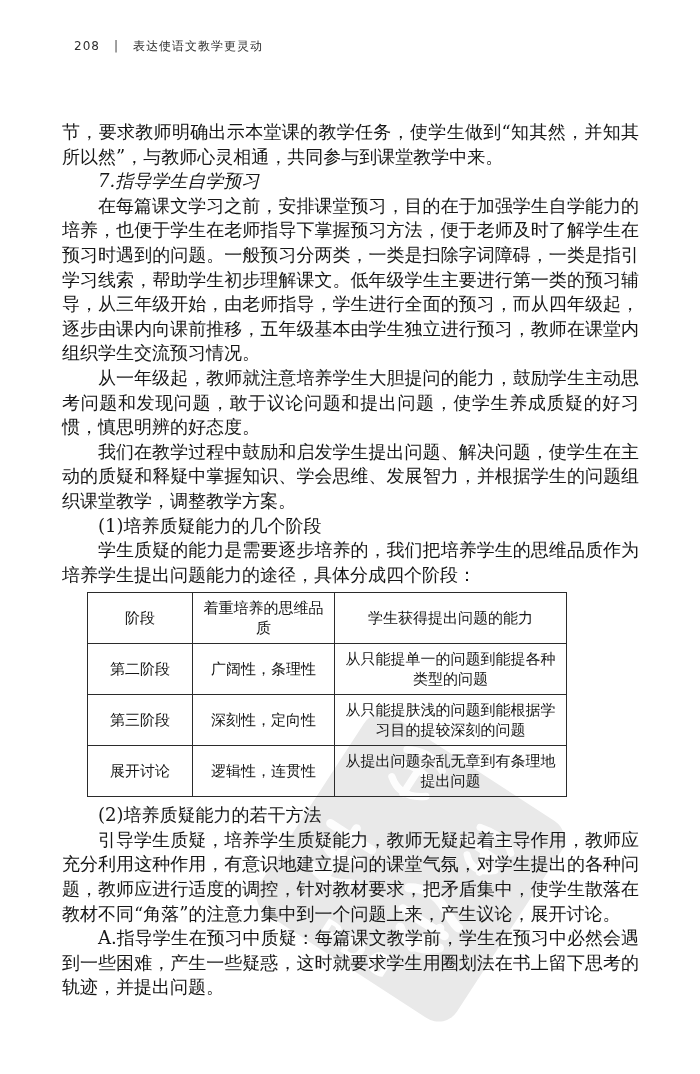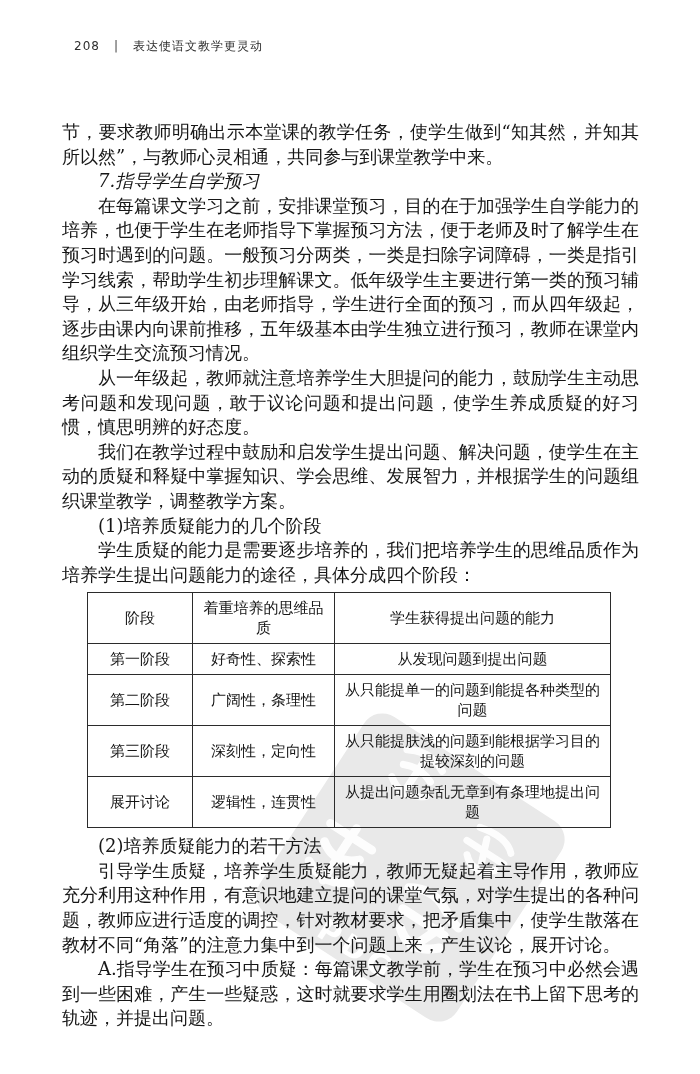--- a/index.html
+++ b/index.html
@@ -38,21 +38,21 @@
     line-height: 24.6px;
     text-align: justify;
     margin-top: 36px;
   }
   .p { text-align: justify; }
   .indent { text-indent: 2em; }
   .kai { font-style: italic; }
 
   
   table.stages {
-    width: 524px;
+    width: 480px;
     margin: 5px 0 6px 25px;
     border-collapse: collapse;
     background: transparent;
   }
   table.stages th, table.stages td {
     border: 1.5px solid #2b2b2b;
     font-size: 15px;
     line-height: 20px;
     font-weight: normal;
     text-align: center;
@@ -147,25 +147,20 @@
         </colgroup>
       <thead>
         <tr>
           <th>阶段</th>
           <th>着重培养的思维品质</th>
           <th>学生获得提出问题的能力</th>
         </tr>
       </thead>
       <tbody>
         <tr>
-          <td>第一阶段</td>
-          <td>好奇性、探索性</td>
-          <td>从发现问题到提出问题</td>
-        </tr>
-        <tr>
           <td>第二阶段</td>
           <td>广阔性，条理性</td>
           <td>从只能提单一的问题到能提各种类型的问题</td>
         </tr>
         <tr>
           <td>第三阶段</td>
           <td>深刻性，定向性</td>
           <td>从只能提肤浅的问题到能根据学习目的提较深刻的问题</td>
         </tr>
         <tr>

